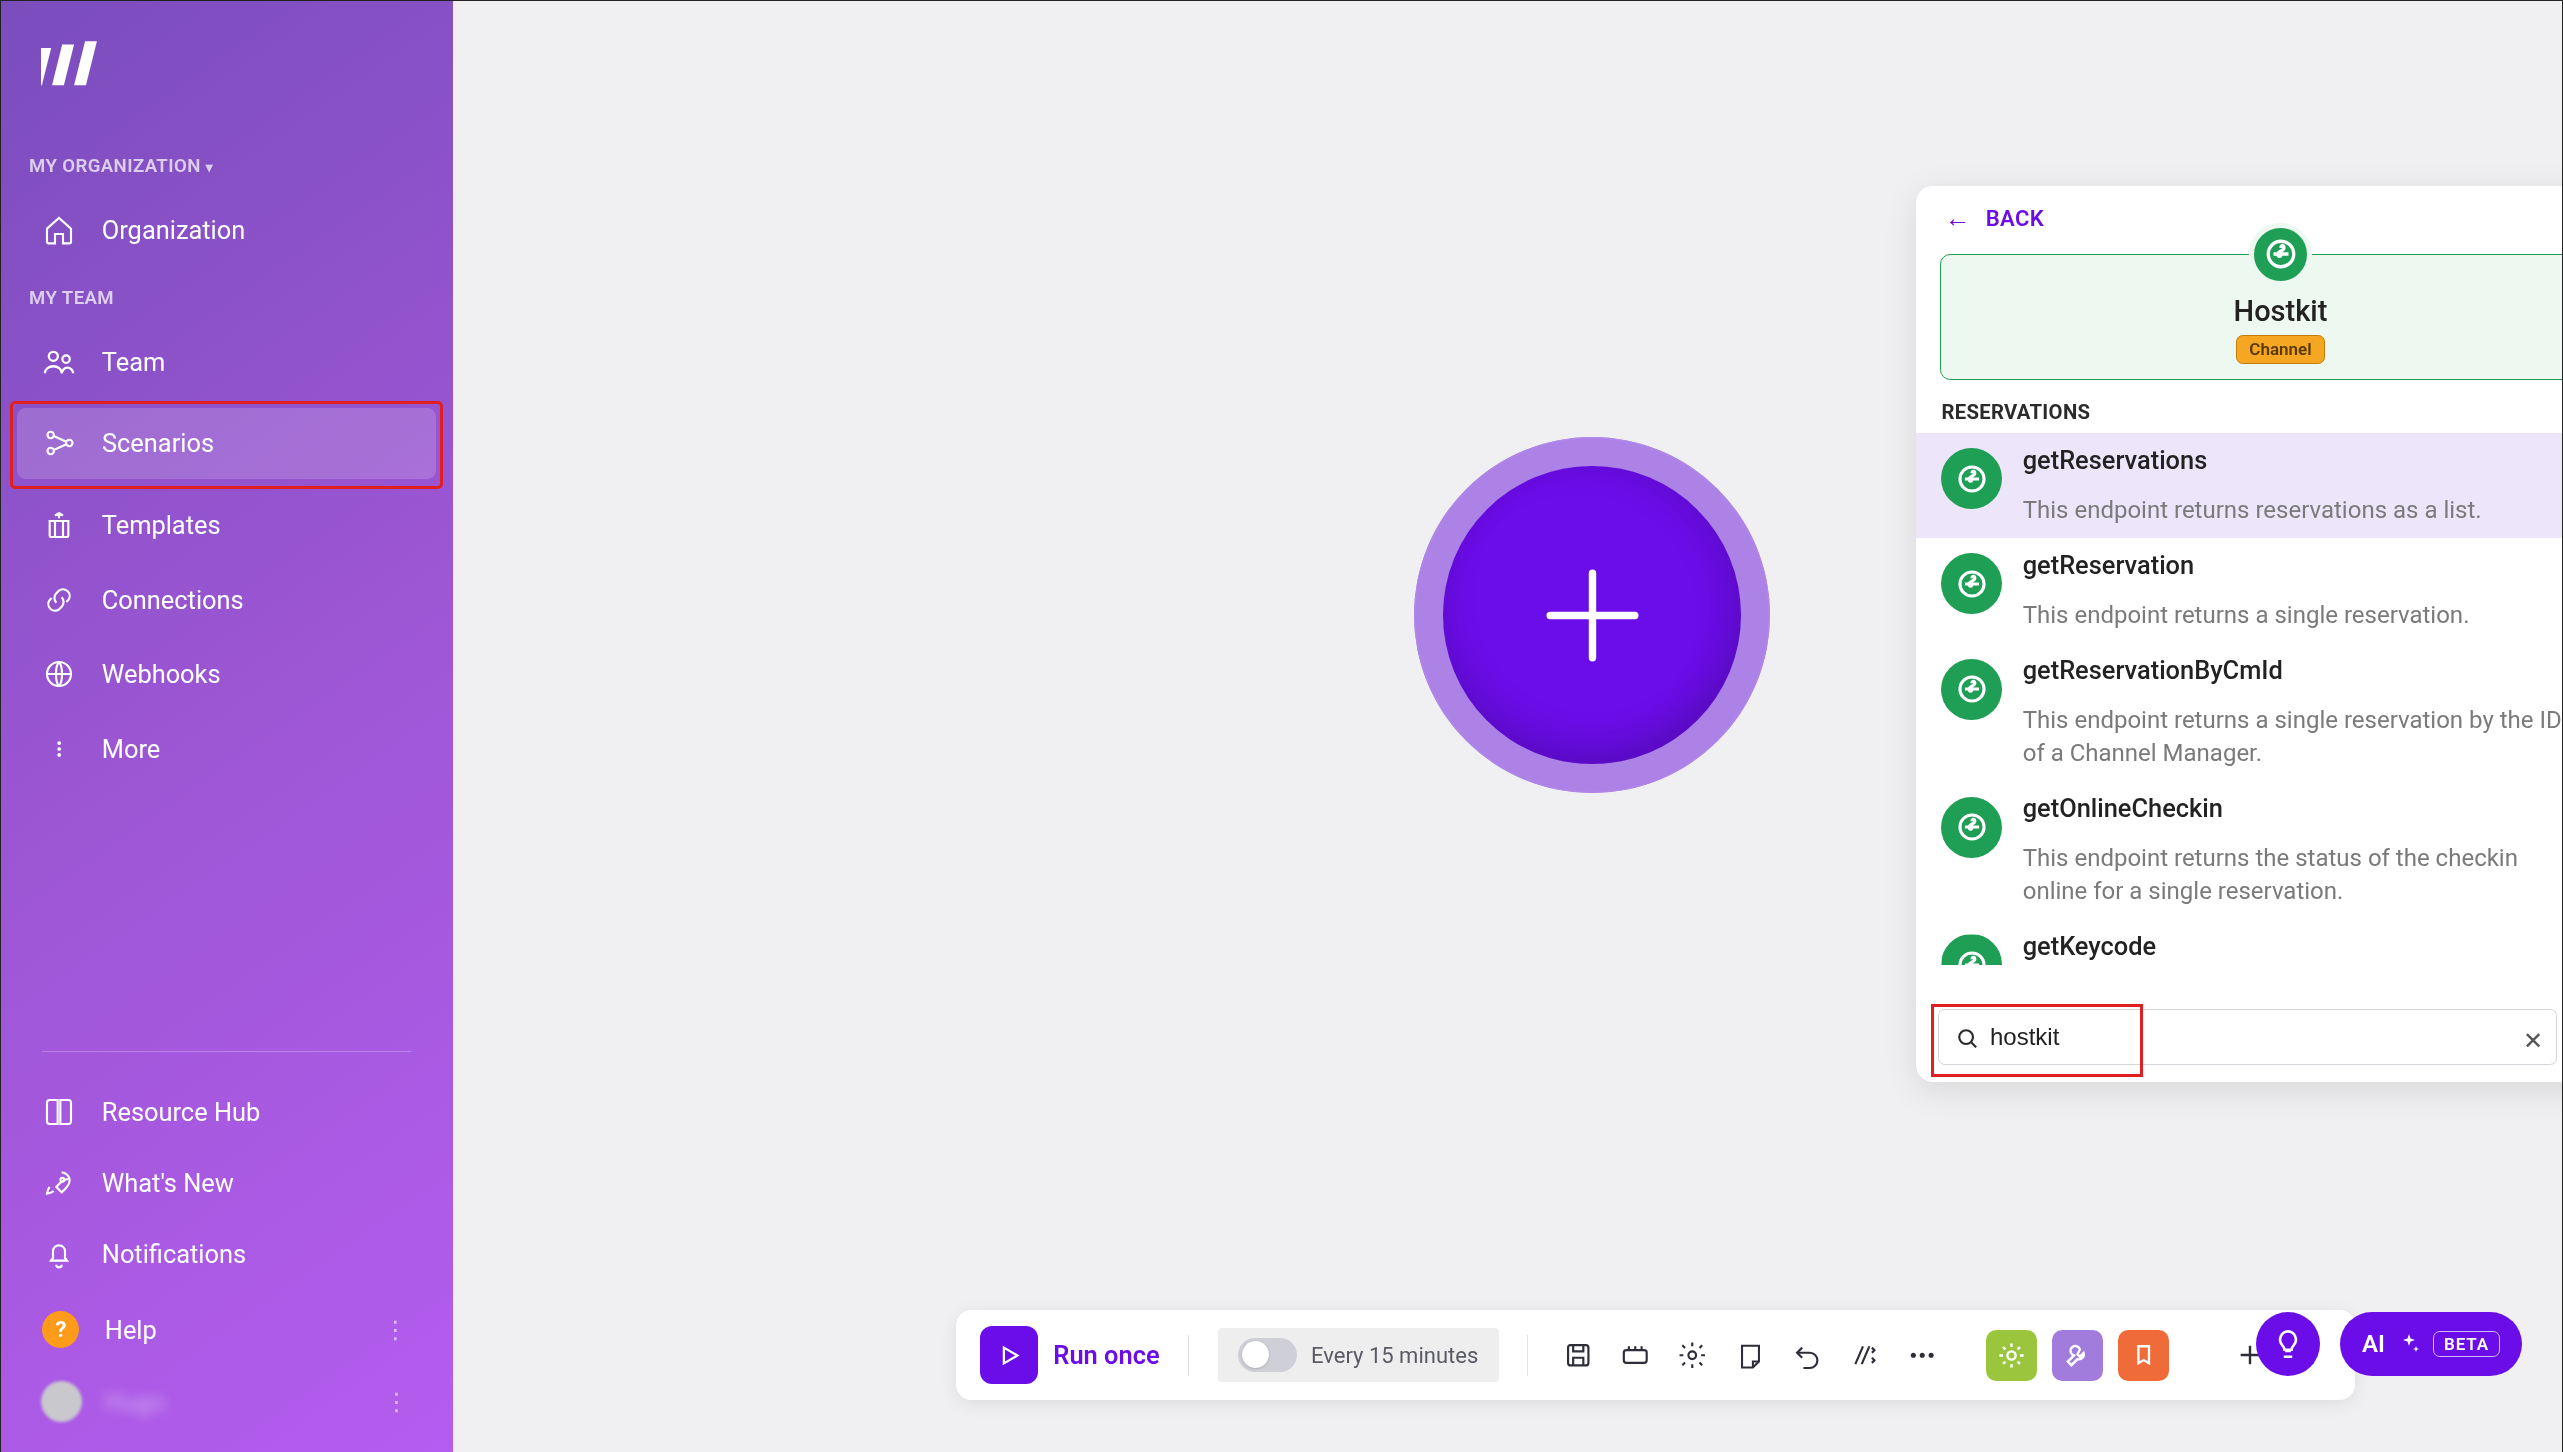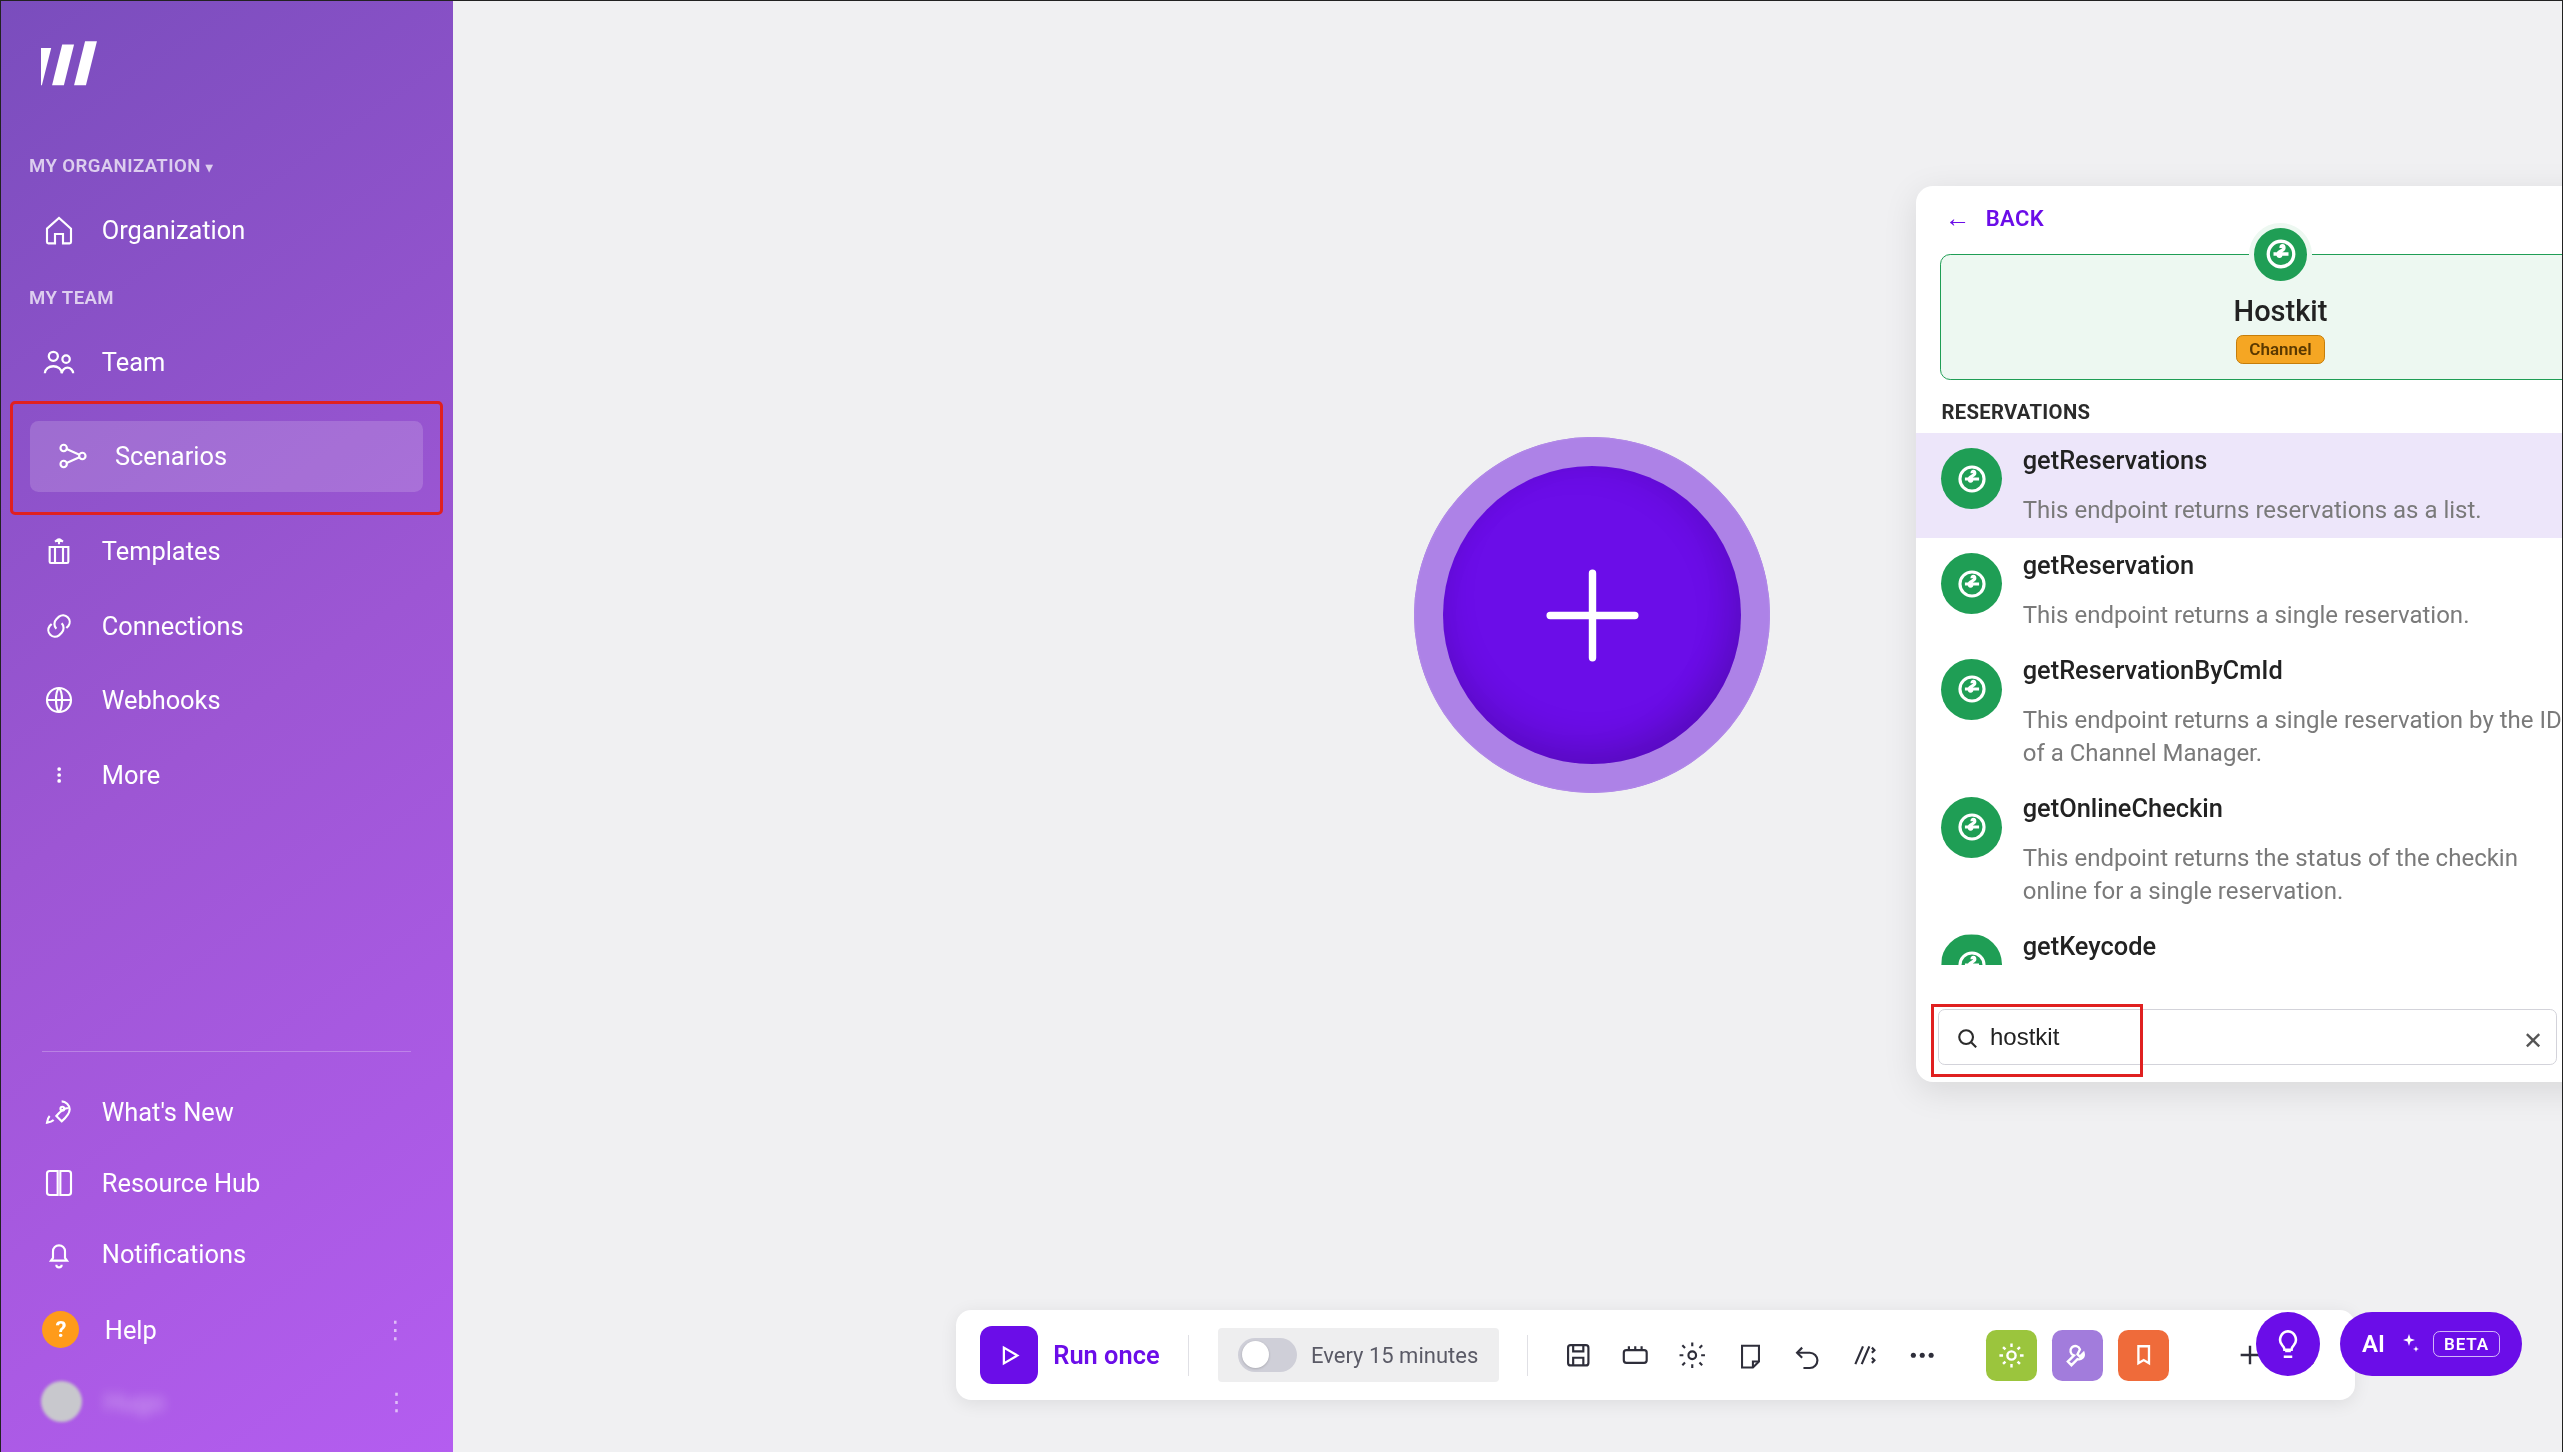--- a/index.html
+++ b/index.html
@@ -196,21 +196,21 @@
       <span class="ico">
         <svg width="34" height="34" viewBox="0 0 24 24" fill="none" stroke="#fff" stroke-width="1.6">
             <circle cx="8" cy="8" r="3.2"></circle>
             <circle cx="17" cy="10" r="2.6"></circle>
             <path d="M2 20c0-3 3-5 6-5s6 2 6 5"></path>
             <path d="M14 20c0-2.2 2-4 4-4s4 1.8 4 4"></path>
           </svg>
       </span>
       <span>Team</span>
     </div>
-    <div class="highlight-red" style="margin-left:-6.8px; margin-right:-6.8px; padding:17px;">
+    <div class="highlight-red" style="margin-left:-6.8px; margin-right:-6.8px; padding:4px;">
       <div class="nav-item active">
         <span class="ico">
           <svg width="32" height="32" viewBox="0 0 24 24" fill="none" stroke="#fff" stroke-width="1.6">
               <circle cx="5" cy="6" r="2.4"></circle>
               <circle cx="5" cy="18" r="2.4"></circle>
               <circle cx="19" cy="12" r="2.4"></circle>
               <path d="M7.2 6.8L16.8 11M7.2 17.2L16.8 13"></path>
             </svg>
         </span>
         <span>Scenarios</span>
@@ -253,35 +253,35 @@
           </svg>
       </span>
       <span>More</span>
     </div>
 
     <div class="sidebar-bottom">
       <hr class="sidebar-divider">
       <div class="nav-item">
         <span class="ico">
           <svg width="32" height="32" viewBox="0 0 24 24" fill="none" stroke="#fff" stroke-width="1.6">
+              <path d="M3 5a2 2 0 0 1 2-2h6v18H5a2 2 0 0 1-2-2z"></path>
+              <path d="M21 5a2 2 0 0 0-2-2h-6v18h6a2 2 0 0 0 2-2z"></path>
+            </svg>
+        </span>
+        <span>Resource Hub</span>
+      </div>
+      <div class="nav-item">
+        <span class="ico">
+          <svg width="32" height="32" viewBox="0 0 24 24" fill="none" stroke="#fff" stroke-width="1.6">
               <path d="M5 15c-1.5 1.5-2 5-2 5s3.5-.5 5-2"></path>
               <path d="M14 4c3 0 6 3 6 6 0 4-6 9-6 9l-4-4s5-6 9-6"></path>
               <circle cx="14.5" cy="9.5" r="1.4"></circle>
             </svg>
         </span>
         <span>What's New</span>
-      </div>
-      <div class="nav-item">
-        <span class="ico">
-          <svg width="32" height="32" viewBox="0 0 24 24" fill="none" stroke="#fff" stroke-width="1.6">
-              <path d="M3 5a2 2 0 0 1 2-2h6v18H5a2 2 0 0 1-2-2z"></path>
-              <path d="M21 5a2 2 0 0 0-2-2h-6v18h6a2 2 0 0 0 2-2z"></path>
-            </svg>
-        </span>
-        <span>Resource Hub</span>
       </div>
       <div class="nav-item">
         <span class="ico">
           <svg width="32" height="32" viewBox="0 0 24 24" fill="none" stroke="#fff" stroke-width="1.6">
               <path d="M6 17h12l-1.5-2V10a4.5 4.5 0 1 0-9 0v5z"></path>
               <path d="M10 20a2 2 0 0 0 4 0"></path>
             </svg>
         </span>
         <span>Notifications</span>
       </div>

